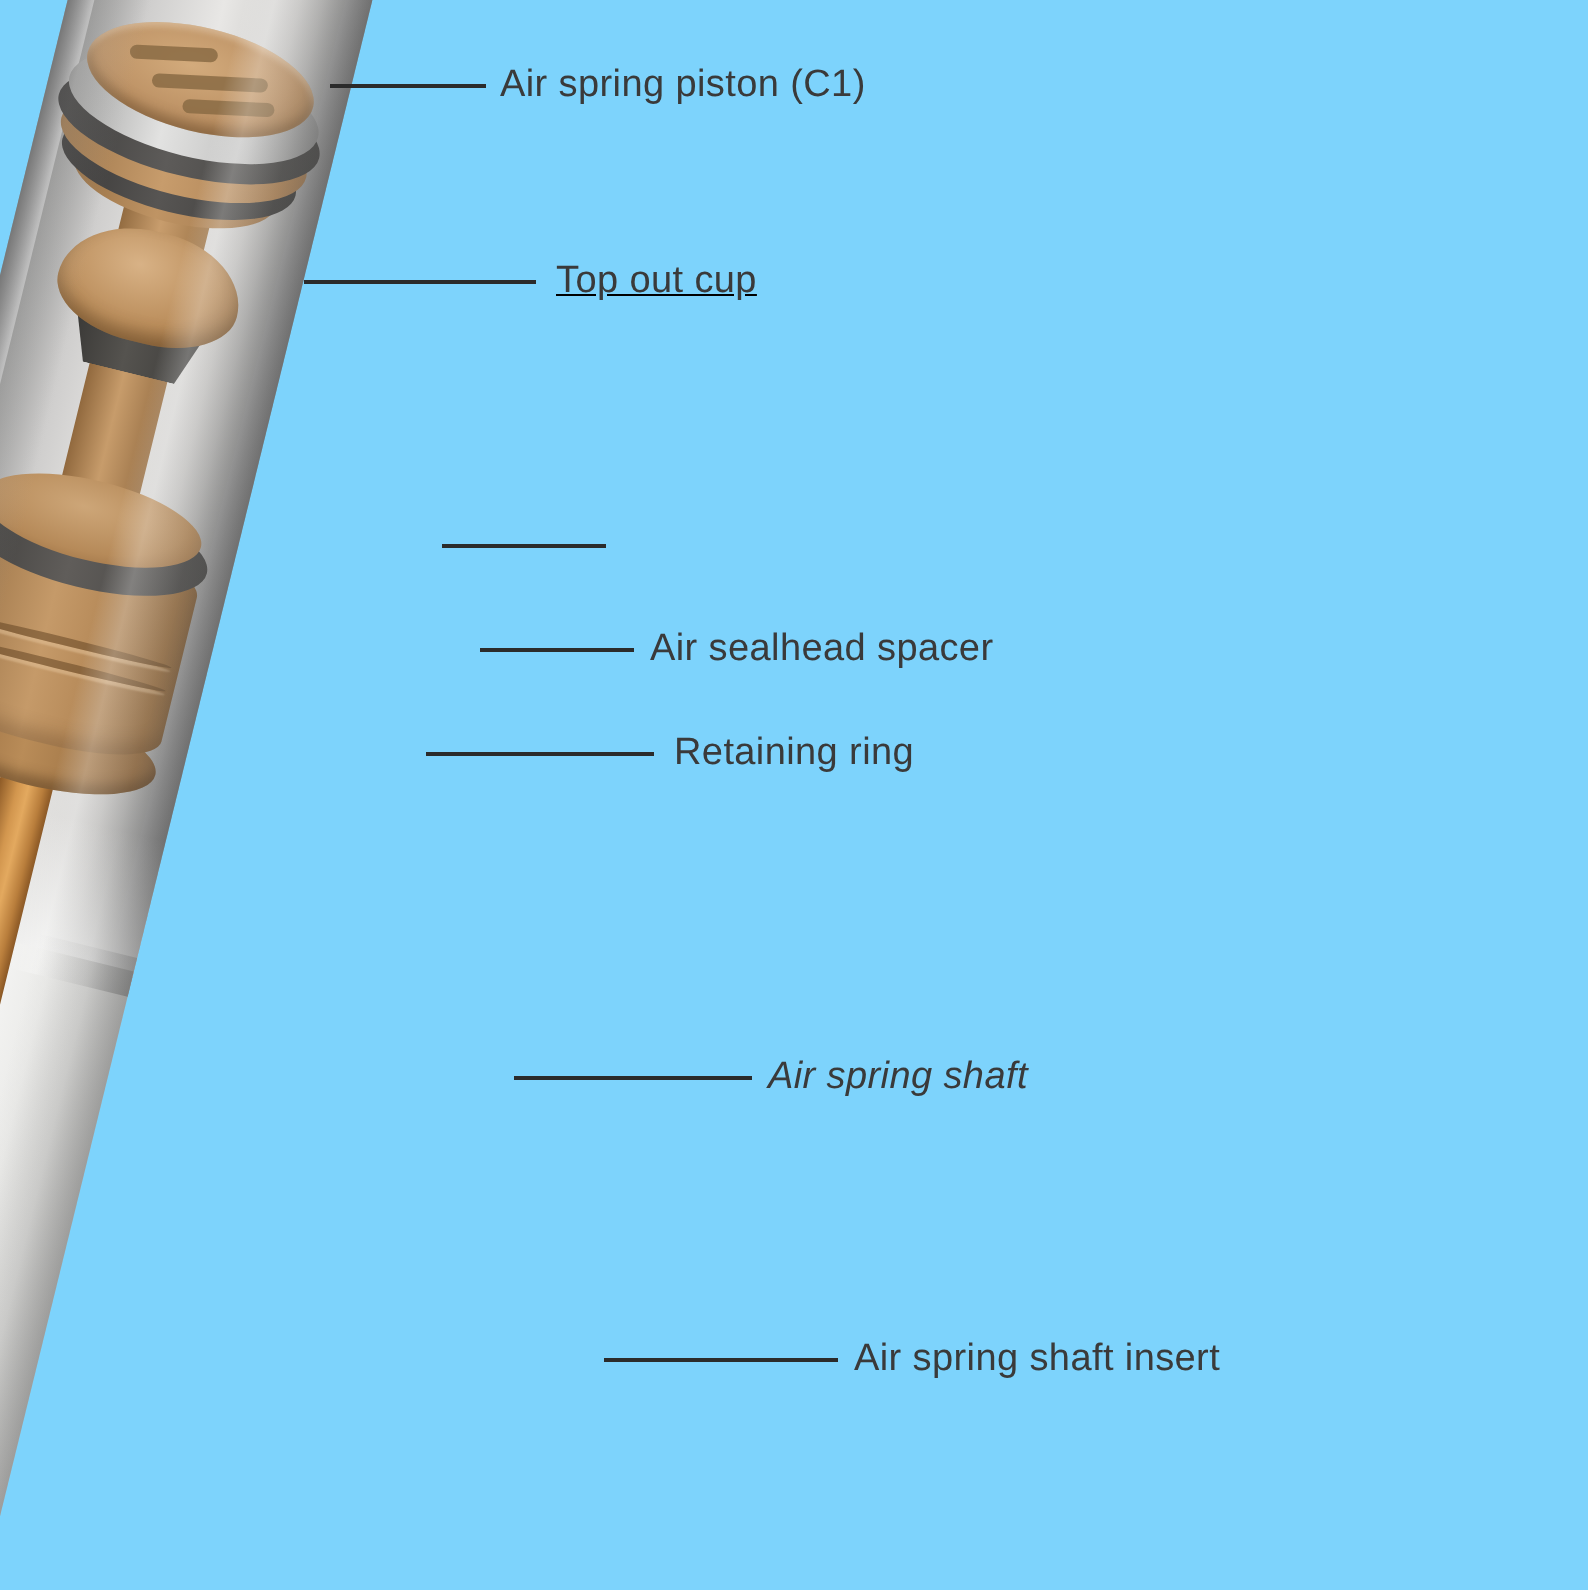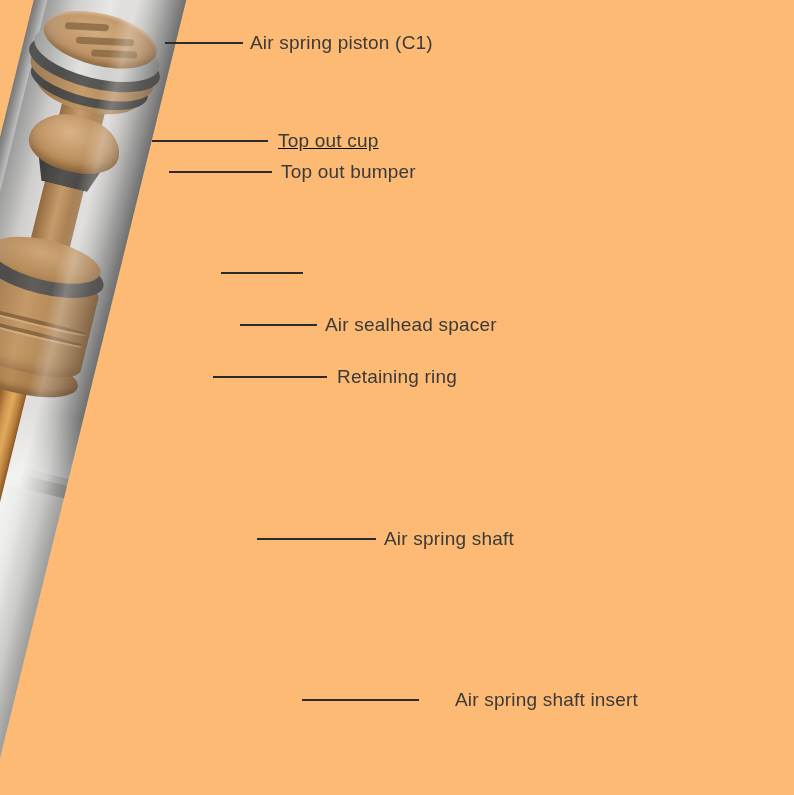--- a/index.html
+++ b/index.html
@@ -4,21 +4,21 @@
 <style>
   * { box-sizing: border-box; }
   html, body { margin: 0; padding: 0; }
   body {
     width: 794px; height: 795px;
     background: #ffffff;
     font-family: "Liberation Sans", sans-serif;
   }
   .stage {
     position: relative; width: 794px; height: 795px;
-    overflow: hidden; background: #fdba74;
+    overflow: hidden; background: #7dd3fc;
   }
 
   
   .fork {
     position: absolute; left: 36px; top: -30px;
     width: 148px; height: 930px;
     transform: rotate(13.8deg);
     transform-origin: 74px 30px;
   }
   .fork > div { position: absolute; }
@@ -170,42 +170,38 @@
   <div class="label" style="left:165px; top:30px;">
     <span class="leader" style="width:78px; margin-right:7px;"></span>
     <span class="ltext">Air spring piston (C1)</span>
   </div>
 
   <div class="label" style="left:152px; top:128px;text-decoration:underline;">
     <span class="leader" style="width:116px; margin-right:10px;"></span>
     <span class="ltext">Top out cup</span>
   </div>
 
-  <div class="label" style="left:169px; top:159px;">
-    <span class="leader" style="width:103px; margin-right:9px;"></span>
-    <span class="ltext">Top out bumper</span>
-  </div>
 
   <div class="label" style="left:221px; top:260px;">
     <span class="leader" style="width:82px; margin-right:8px;"></span>
   </div>
 
   <div class="label" style="left:240px; top:312px;text-align:right;">
     <span class="leader" style="width:77px; margin-right:8px;"></span>
     <span class="ltext">Air sealhead spacer</span>
   </div>
 
   <div class="label" style="left:213px; top:364px;text-align:right;">
     <span class="leader" style="width:114px; margin-right:10px;"></span>
     <span class="ltext">Retaining ring</span>
   </div>
 
-  <div class="label" style="left:257px; top:526px;">
+  <div class="label" style="left:257px; top:526px;font-style:italic;">
     <span class="leader" style="width:119px; margin-right:8px;"></span>
     <span class="ltext">Air spring shaft</span>
   </div>
 
-  <div class="label" style="left:302px; top:687px;gap:28px;">
+  <div class="label" style="left:302px; top:667px;">
     <span class="leader" style="width:117px; margin-right:8px;"></span>
     <span class="ltext">Air spring shaft insert</span>
   </div>
 
 </div>
 
 </body></html>

